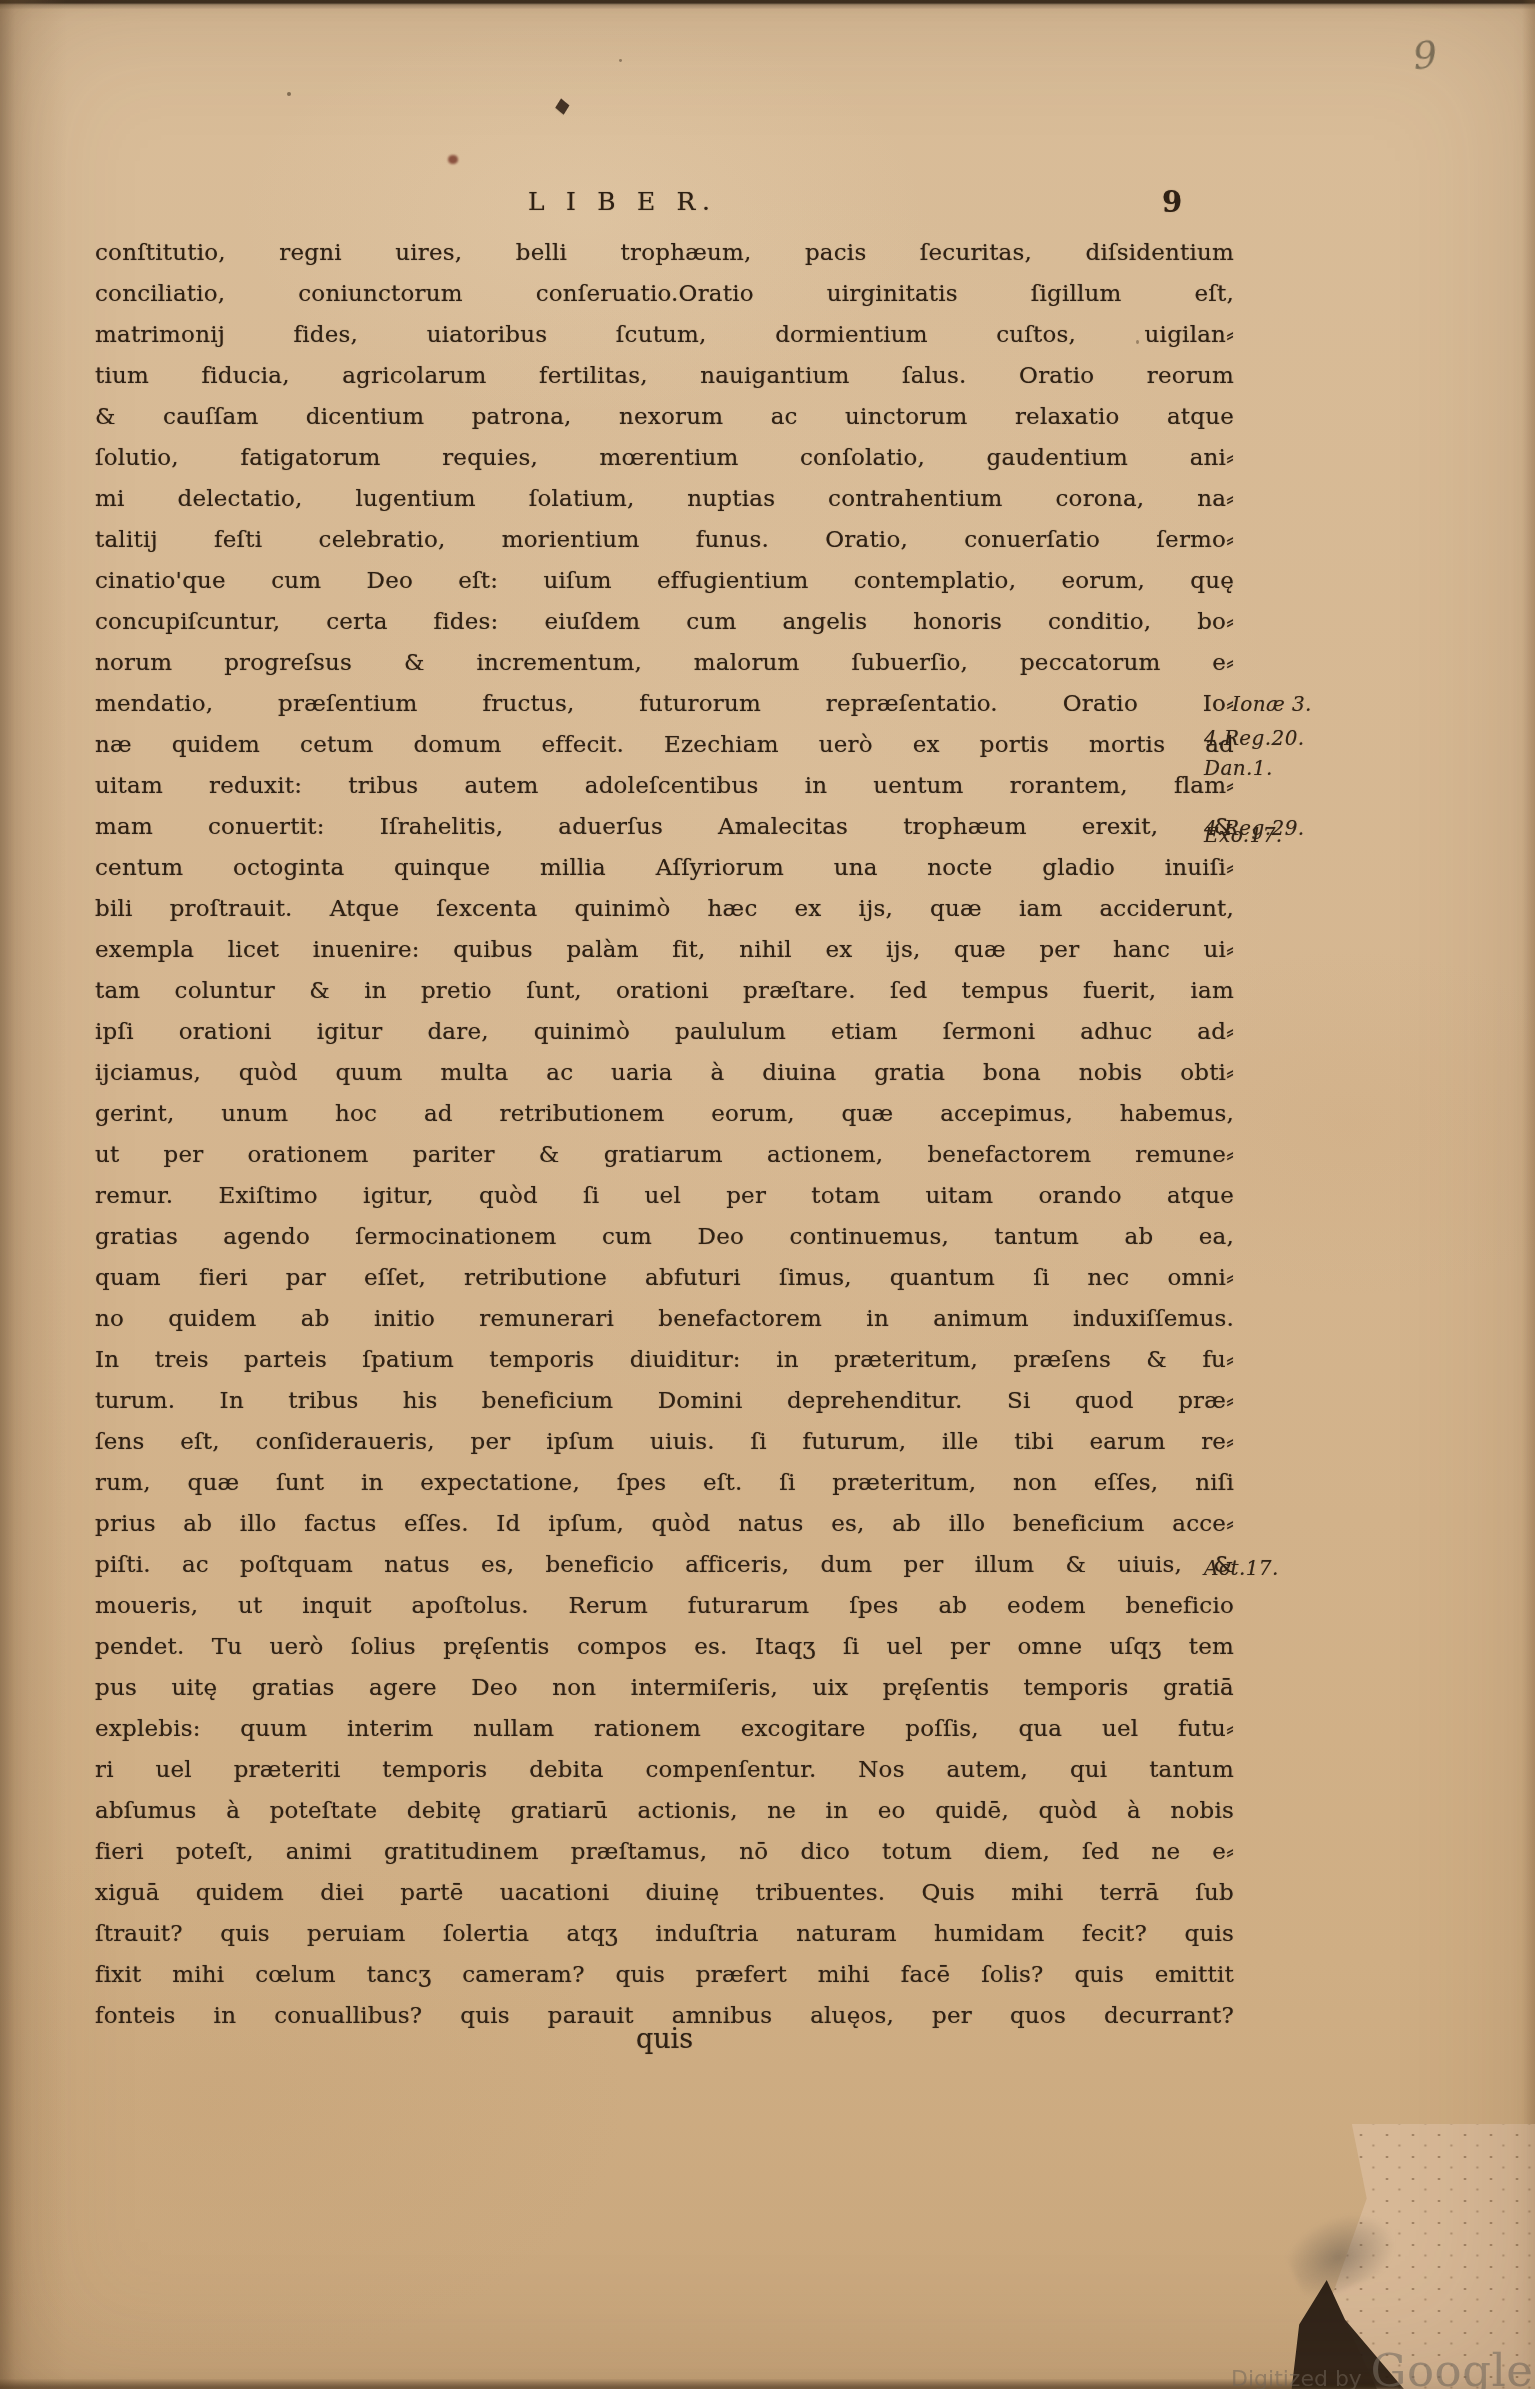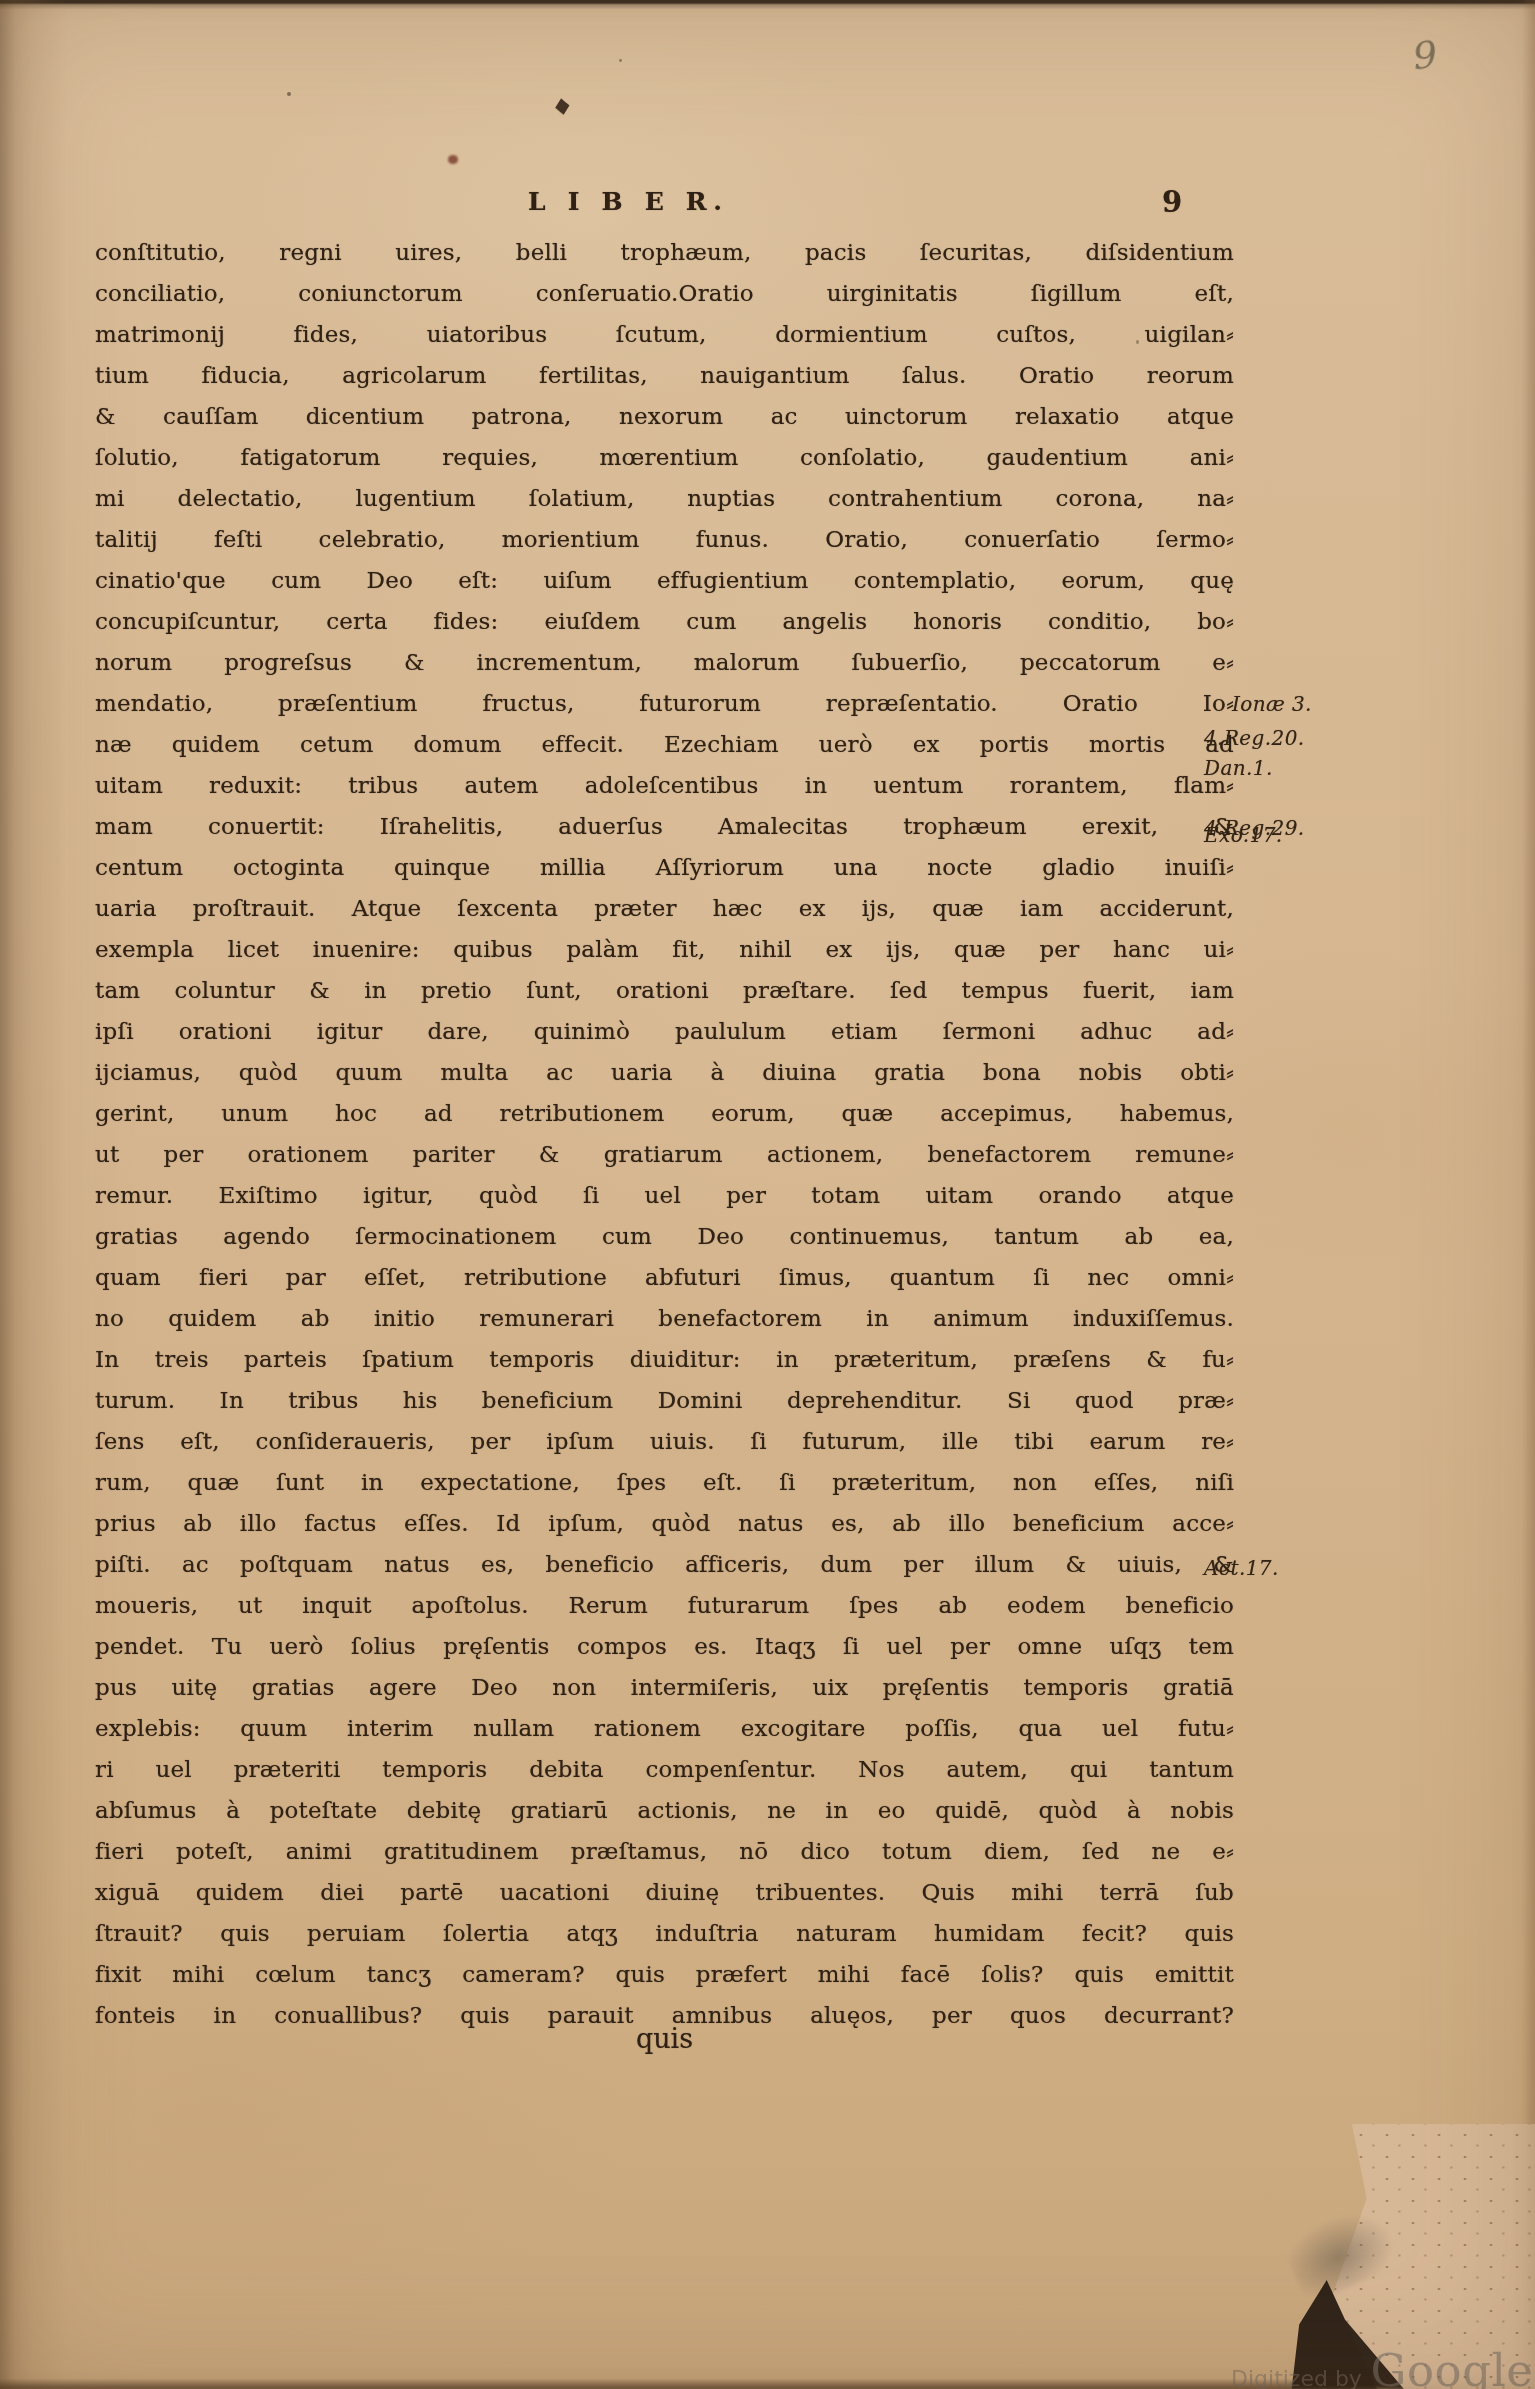--- a/index.html
+++ b/index.html
@@ -32,21 +32,21 @@
 
   .hw-num{
     position:absolute;left:1413px;top:32.5px;
     font-size:38px;font-style:italic;
     color:rgba(92,84,66,.72);
     transform:rotate(-6deg);
     filter:blur(0.4px);
   }
   .header-title{
     position:absolute;left:528px;top:187px;
-    font-size:25px;font-weight:bold;letter-spacing:6.7px;
+    font-size:25px;font-weight:normal;letter-spacing:6.7px;
     text-shadow:0 0 1px rgba(47,33,20,.6);
   }
   .page-number{
     position:absolute;left:1162px;top:185px;
     font-size:29px;font-weight:bold;
     text-shadow:0 0 1px rgba(47,33,20,.55);
   }
 
   .textblock{
     position:absolute;left:95px;top:232px;width:1139px;
@@ -147,21 +147,21 @@
       <div class="line">mi delectatio, lugentium ſolatium, nuptias contrahentium corona, na⸗</div>
       <div class="line">talitij feſti celebratio, morientium funus. Oratio, conuerſatio ſermo⸗</div>
       <div class="line">cinatio'que cum Deo eſt: uiſum effugientium contemplatio, eorum, quę</div>
       <div class="line">concupiſcuntur, certa fides: eiuſdem cum angelis honoris conditio, bo⸗</div>
       <div class="line">norum progreſsus &amp; incrementum, malorum ſubuerſio, peccatorum e⸗</div>
       <div class="line">mendatio, præſentium fructus, futurorum repræſentatio. Oratio Io⸗</div>
       <div class="line">næ quidem cetum domum effecit. Ezechiam uerò ex portis mortis ad</div>
       <div class="line">uitam reduxit: tribus autem adoleſcentibus in uentum rorantem, flam⸗</div>
       <div class="line">mam conuertit: Iſrahelitis, aduerſus Amalecitas trophæum erexit, &amp;</div>
       <div class="line">centum octoginta quinque millia Aſſyriorum una nocte gladio inuiſi⸗</div>
-      <div class="line">uaria proſtrauit. Atque ſexcenta præter hæc ex ijs, quæ iam acciderunt,</div>
+      <div class="line">bili proſtrauit. Atque ſexcenta quinimò hæc ex ijs, quæ iam acciderunt,</div>
       <div class="line">exempla licet inuenire: quibus palàm fit, nihil ex ijs, quæ per hanc ui⸗</div>
       <div class="line">tam coluntur &amp; in pretio ſunt, orationi præſtare. ſed tempus fuerit, iam</div>
       <div class="line">ipſi orationi igitur dare, quinimò paululum etiam ſermoni adhuc ad⸗</div>
       <div class="line">ijciamus, quòd quum multa ac uaria à diuina gratia bona nobis obti⸗</div>
       <div class="line">gerint, unum hoc ad retributionem eorum, quæ accepimus, habemus,</div>
       <div class="line">ut per orationem pariter &amp; gratiarum actionem, benefactorem remune⸗</div>
       <div class="line">remur. Exiſtimo igitur, quòd ſi uel per totam uitam orando atque</div>
       <div class="line">gratias agendo ſermocinationem cum Deo continuemus, tantum ab ea,</div>
       <div class="line">quam fieri par eſſet, retributione abfuturi ſimus, quantum ſi nec omni⸗</div>
       <div class="line">no quidem ab initio remunerari benefactorem in animum induxiſſemus.</div>

